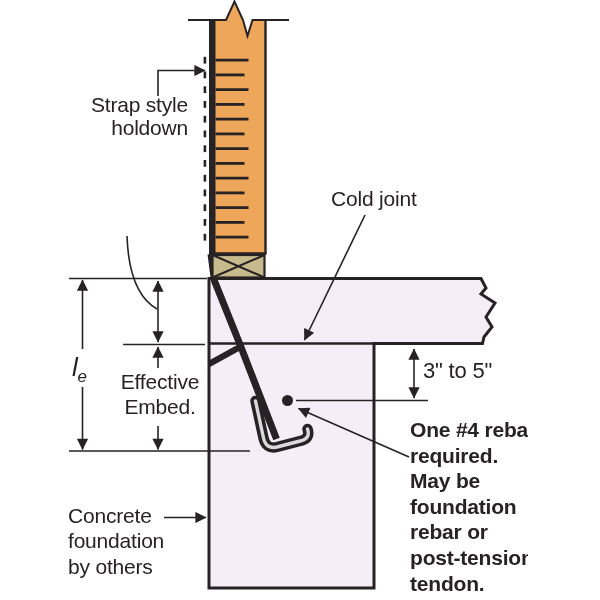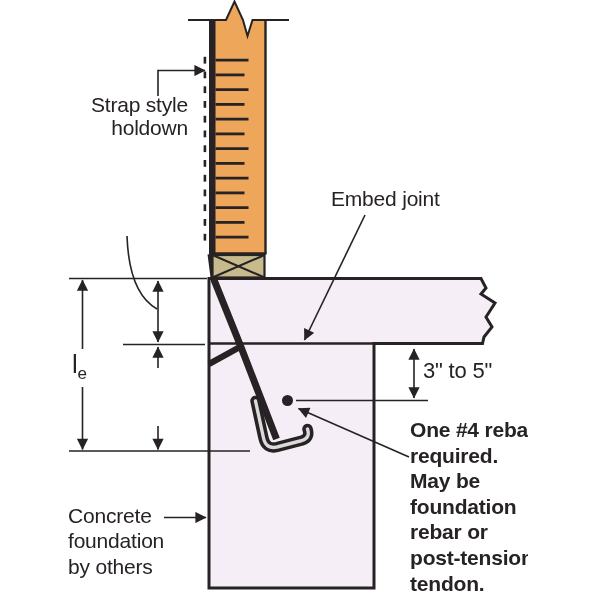--- a/index.html
+++ b/index.html
@@ -10,21 +10,21 @@
   .stage{position:relative;width:528px;height:600px;background:var(--background);
          font-family:"Liberation Sans",sans-serif;color:var(--line);overflow:hidden;}
   .stage svg{position:absolute;left:0;top:0;}
   .lbl{position:absolute;white-space:pre-line;color:var(--line);
        font-size:21px;line-height:23px;letter-spacing:-0.2px;}
   .lbl.right{text-align:right;}
   .lbl.center{text-align:center;}
   #lbl-strap{left:40px;top:93px;width:148px;}
   #lbl-slabthk{left:69px;top:189px;width:120px;}
   #lbl-coldjoint{left:331px;top:187px;width:140px;}
-  #lbl-le{left:72px;top:350px;font-size:26px;line-height:28px;}
+  #lbl-le{left:72px;top:350px;font-size:26px;line-height:34px;font-style:italic;}
   #lbl-le sub{font-size:17px;}
   #lbl-embed{left:110px;top:370px;width:100px;line-height:24.5px;}
   #lbl-range{left:423px;top:359px;width:120px;font-size:22px;}
   #lbl-rebar{left:410px;top:417px;width:160px;line-height:25.6px;font-weight:bold;}
   #lbl-found{left:68px;top:503px;width:150px;line-height:25.3px;}
   
   .ln{stroke:var(--line);fill:none;}
   .fill-line{fill:var(--line);}
   .concrete{fill:var(--concrete);stroke:var(--line);stroke-width:3;}
   .wood{fill:var(--wood_post);}
@@ -127,22 +127,24 @@
 
     <g>
       <rect class="sill" x="212.5" y="255" width="52" height="22.5"></rect>
       <line class="ln" stroke-width="2" x1="212.5" y1="255" x2="264.5" y2="277.5"></line>
       <line class="ln" stroke-width="2" x1="264.5" y1="255" x2="212.5" y2="277.5"></line>
     </g>
   </svg>
 
   <div class="lbl right" id="lbl-strap">Strap style
 holdown</div>
-  <div class="lbl" id="lbl-coldjoint">Embed joint</div>
+  <div class="lbl" id="lbl-coldjoint">Cold joint</div>
   <div class="lbl" id="lbl-le"><span>l</span><sub>e</sub></div>
+  <div class="lbl center" id="lbl-embed">Effective
+Embed.</div>
   <div class="lbl" id="lbl-range">3" to 5"</div>
   <div class="lbl" id="lbl-rebar">One #4 rebar
 required.
 May be
 foundation
 rebar or
 post-tension
 tendon.</div>
   <div class="lbl" id="lbl-found">Concrete
 foundation

